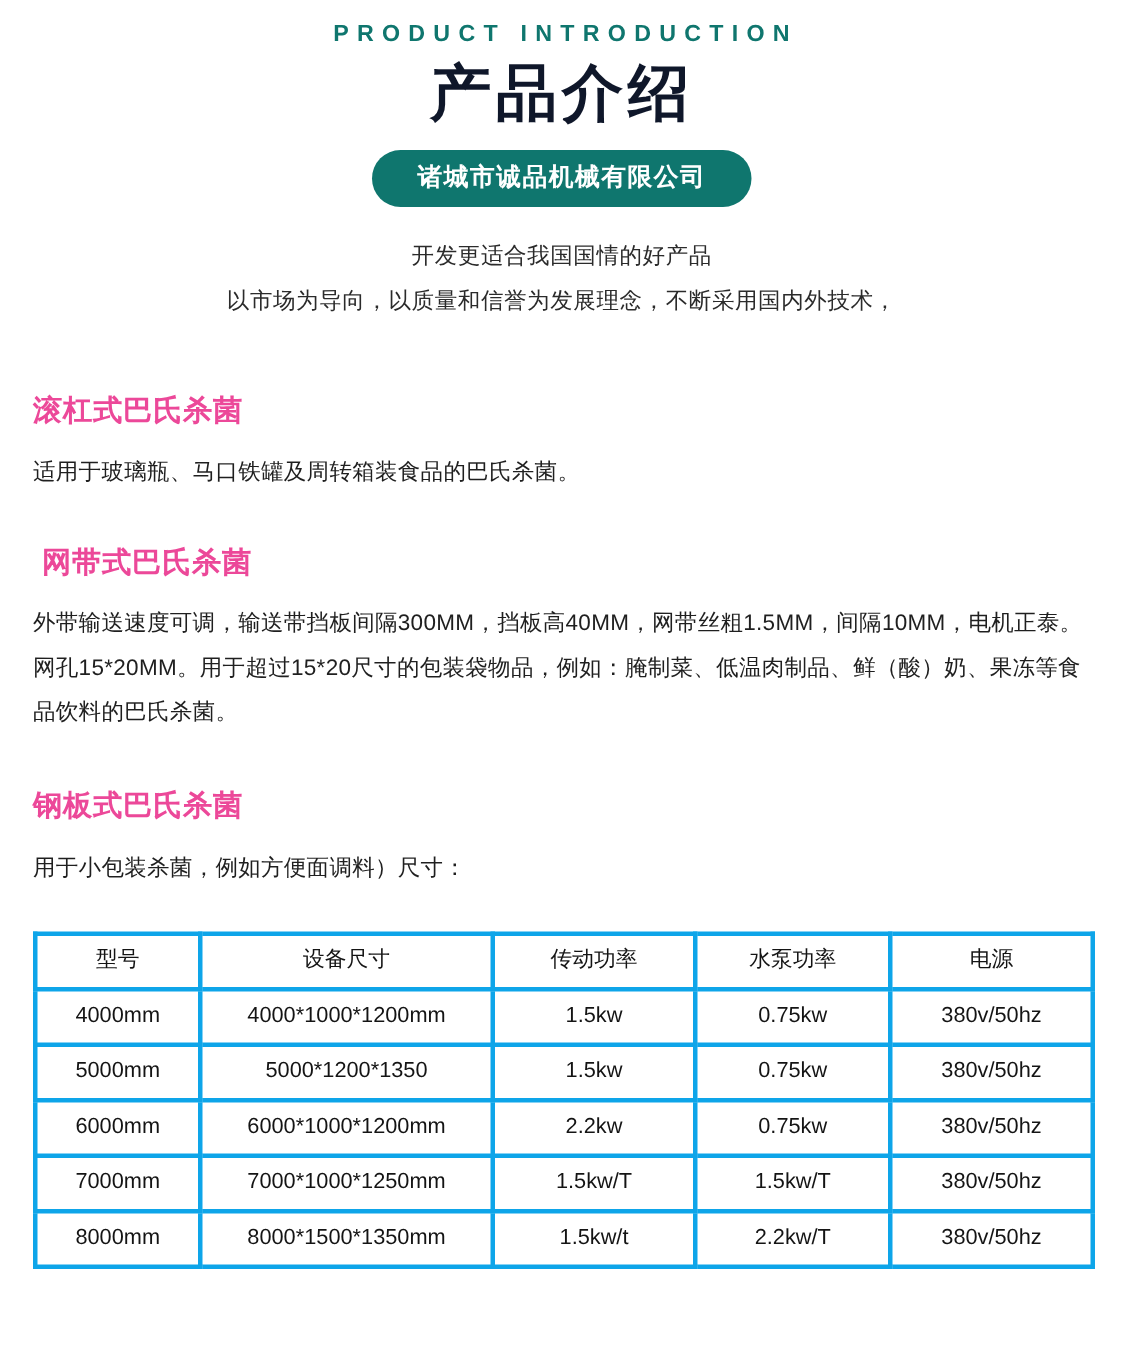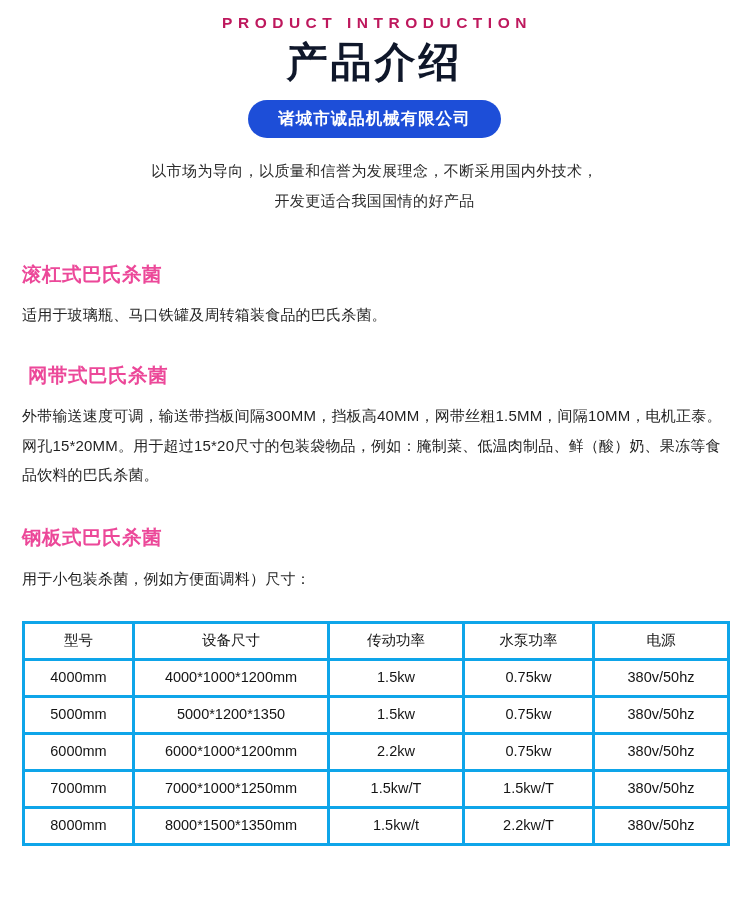--- a/index.html
+++ b/index.html
@@ -22,41 +22,41 @@
   }
 
   
   .header {
     text-align: center;
     padding-top: 14px;
   }
   .eyebrow {
     font-size: 15.5px;
     letter-spacing: 5.5px;
-    color: #be185d;
+    color: #0f766e;
     font-weight: 600;
     margin: 0 0 6px 0;
     padding-left: 5px;
   }
   .main-title {
     font-size: 41px;
     font-weight: 700;
     color: #0f172a;
     letter-spacing: 3px;
     margin: 0;
     line-height: 1.18;
     font-family: "DejaVu Sans", "Liberation Sans", sans-serif;
   }
   .badge-wrap {
     margin-top: 14px;
     display: flex;
     justify-content: center;
   }
   .badge {
-    background: #1d4ed8;
+    background: #0f766e;
     color: #ffffff;
     font-size: 16.5px;
     font-weight: 700;
     letter-spacing: 1px;
     padding: 9px 30px 10px 30px;
     border-radius: 19px;
     display: inline-block;
     line-height: 1.1;
   }
   .slogan {
@@ -134,22 +134,22 @@
 
 <div class="page">
 
   <div class="header">
     <div class="eyebrow">PRODUCT INTRODUCTION</div>
     <div class="main-title">产品介绍</div>
     <div class="badge-wrap">
       <div class="badge">诸城市诚品机械有限公司</div>
     </div>
     <div class="slogan">
+      <div>开发更适合我国国情的好产品</div>
       <div>以市场为导向，以质量和信誉为发展理念，不断采用国内外技术，</div>
-      <div>开发更适合我国国情的好产品</div>
     </div>
   </div>
 
   <div class="content">
 
     <div class="section gap-lg">
       <div class="sec-title">滚杠式巴氏杀菌</div>
       <p class="sec-body">适用于玻璃瓶、马口铁罐及周转箱装食品的巴氏杀菌。</p>
     </div>
 

